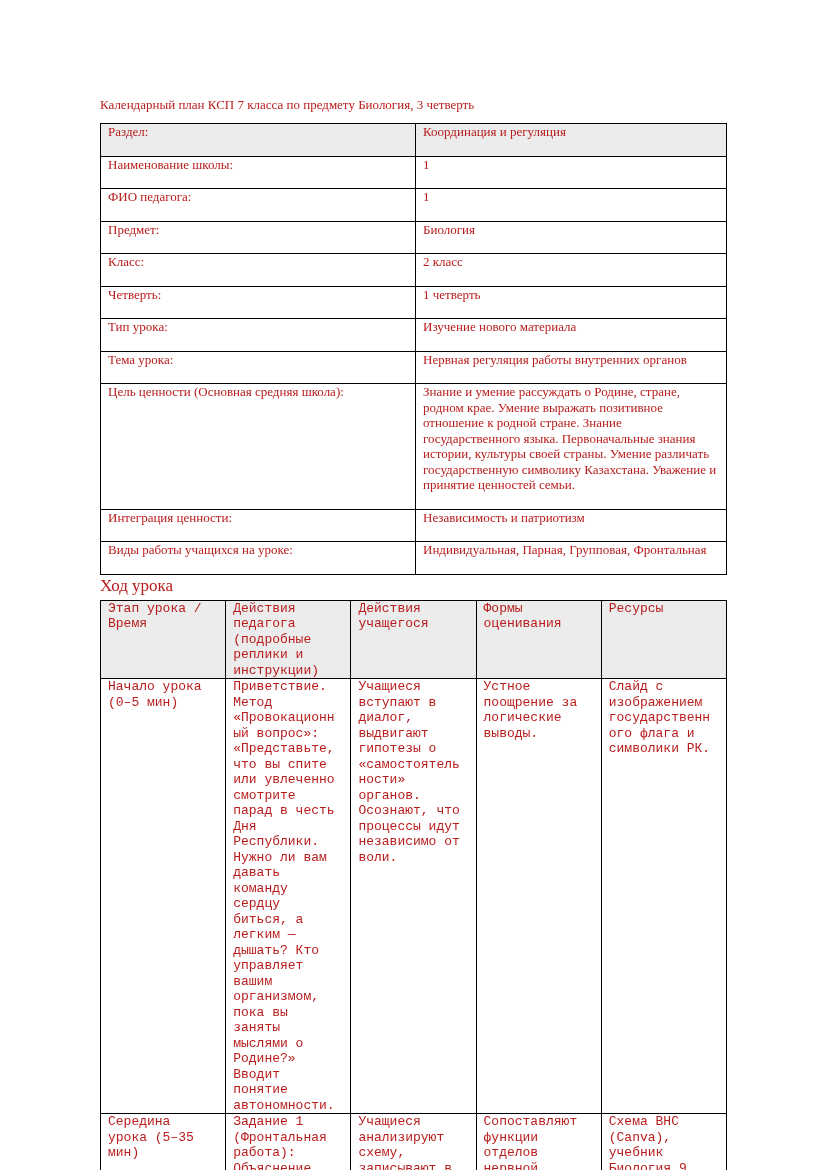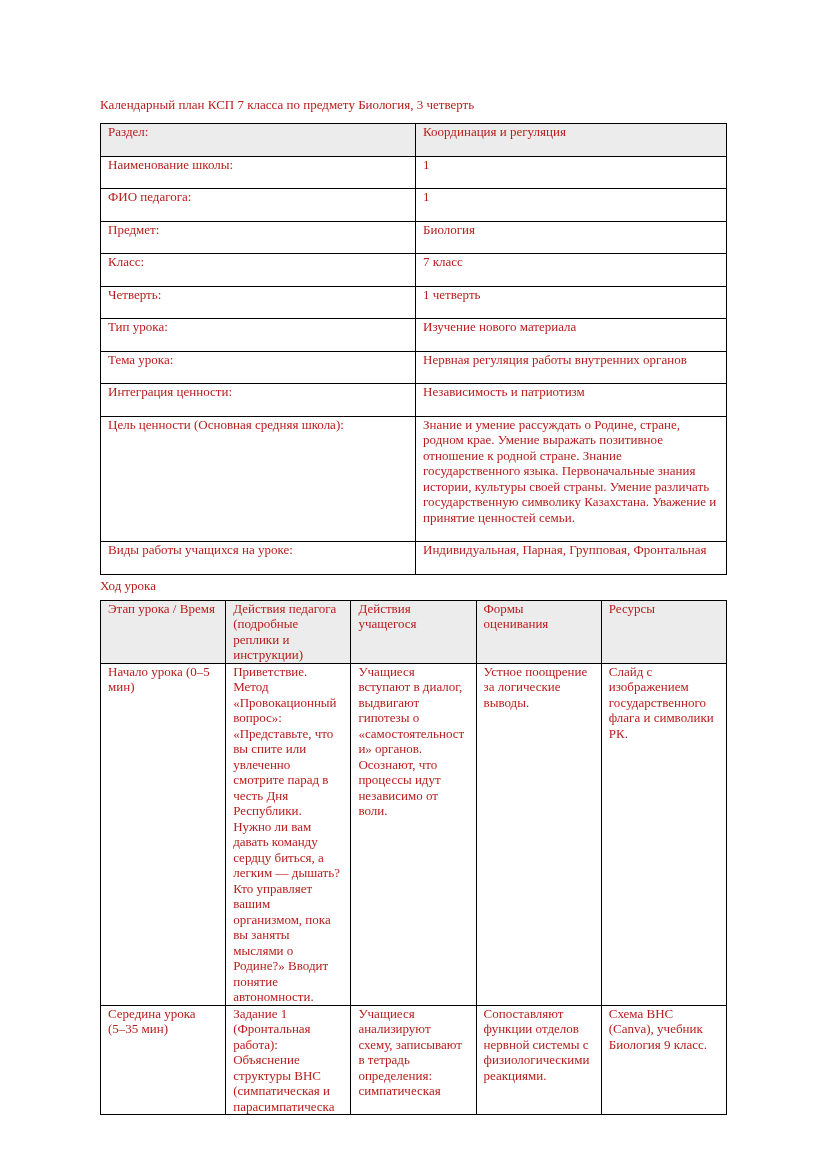--- a/index.html
+++ b/index.html
@@ -35,26 +35,26 @@
     vertical-align: top;
     font-size: 13px;
     line-height: 15.5px;
     padding: 0 9px 16px 7px;
     overflow-wrap: break-word;
     word-wrap: break-word;
   }
   .info-table td.lab { width: 315px; }
   .hdr-row td { background: #ececec; }
   .subhead {
-    font-size: 13px;
+    font-size: 17px;
     line-height: 16px;
     margin-top: 3px;
     margin-bottom: 6px;
   }
-  .lesson-table td { width: 20%; padding: 0 10px 0 7px; }
+  .lesson-table td { width: 20%; padding: 0 10px 0 7px; font-family: Liberation Mono, monospace; }
   .clip {
     max-height: 110px;
     overflow: hidden;
   }
 </style>
 </head>
 <body>
 
 <div class="page">
   <div class="content">
@@ -74,41 +74,41 @@
         <tr>
           <td class="lab">ФИО педагога:</td>
           <td class="val">1</td>
         </tr>
         <tr>
           <td class="lab">Предмет:</td>
           <td class="val">Биология</td>
         </tr>
         <tr>
           <td class="lab">Класс:</td>
-          <td class="val">7 класс</td>
+          <td class="val">2 класс</td>
         </tr>
         <tr>
           <td class="lab">Четверть:</td>
           <td class="val">1 четверть</td>
         </tr>
         <tr>
           <td class="lab">Тип урока:</td>
           <td class="val">Изучение нового материала</td>
         </tr>
         <tr>
           <td class="lab">Тема урока:</td>
           <td class="val">Нервная регуляция работы внутренних органов</td>
         </tr>
         <tr>
+          <td class="lab">Цель ценности (Основная средняя школа):</td>
+          <td class="val">Знание и умение рассуждать о Родине, стране, родном крае. Умение выражать позитивное отношение к родной стране. Знание государственного языка. Первоначальные знания истории, культуры своей страны. Умение различать государственную символику Казахстана. Уважение и принятие ценностей семьи.</td>
+        </tr>
+        <tr>
           <td class="lab">Интеграция ценности:</td>
           <td class="val">Независимость и патриотизм</td>
-        </tr>
-        <tr>
-          <td class="lab">Цель ценности (Основная средняя школа):</td>
-          <td class="val">Знание и умение рассуждать о Родине, стране, родном крае. Умение выражать позитивное отношение к родной стране. Знание государственного языка. Первоначальные знания истории, культуры своей страны. Умение различать государственную символику Казахстана. Уважение и принятие ценностей семьи.</td>
         </tr>
         <tr>
           <td class="lab">Виды работы учащихся на уроке:</td>
           <td class="val">Индивидуальная, Парная, Групповая, Фронтальная</td>
         </tr>
       </tbody>
     </table>
 
     <div class="subhead">Ход урока</div>
 

